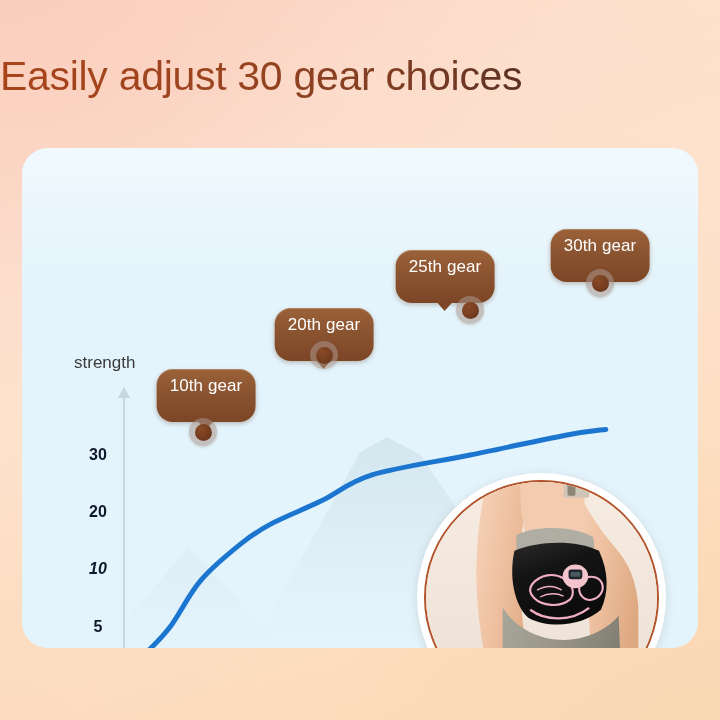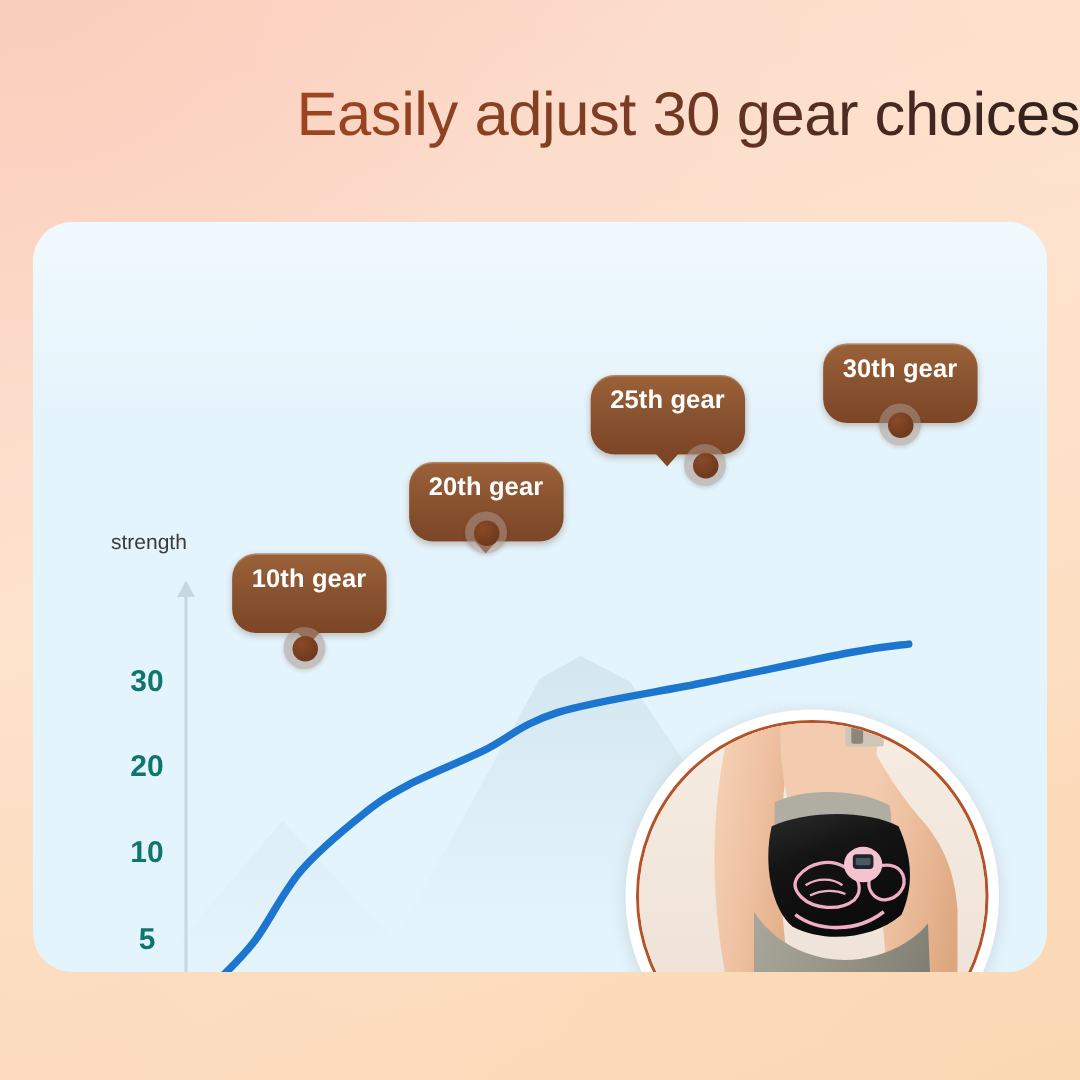--- a/index.html
+++ b/index.html
@@ -24,21 +24,21 @@
   #tint-tr { right:-160px; top:-170px; width:520px; height:460px;
              background:radial-gradient(ellipse at 70% 30%, rgba(253,226,205,.95), rgba(253,226,205,0) 70%); }
   #tint-bl { left:-160px; bottom:-180px; width:520px; height:440px;
              background:radial-gradient(ellipse at 30% 70%, rgba(252,219,190,.95), rgba(252,219,190,0) 70%); }
   #tint-br { right:-160px; bottom:-180px; width:560px; height:460px;
              background:radial-gradient(ellipse at 70% 70%, rgba(251,216,180,.95), rgba(251,216,180,0) 70%); }
 
   
   #title {
     position:absolute; left:0; right:0; top:52px;
-    text-align:right;
+    text-align:left;
     font-size:41px;
     font-weight:400;
     letter-spacing:-0.3px;
     line-height:1.2;
     background:linear-gradient(90deg,#a8441a 0%, #9c4420 30%, #7b3c23 58%, #4a2a22 80%, #30201c 100%);
     -webkit-background-clip:text;
     background-clip:text;
     color:transparent;
     white-space:nowrap;
   }
@@ -68,42 +68,42 @@
 
   
   .axis-line { position:absolute; background:#c7d7de; }
   #y-axis { left:101px; top:248px; width:2px; height:332px; }
   .arrow { position:absolute; width:0; height:0; }
   #y-arrow { left:96px; top:239px;
      border-left:6px solid transparent; border-right:6px solid transparent;
      border-bottom:11px solid #c7d7de; }
 
   .axis-caption {
-    position:absolute; color:#3a3a3a; font-size:14px; white-space:nowrap;
+    position:absolute; color:#3a3a3a; font-size:17px; white-space:nowrap;
   }
   #y-caption { left:52px; top:205px; }
 
   .tick-label {
-    position:absolute; font-size:20px; font-weight:bold; color:#0f766e;
+    position:absolute; font-size:16px; font-weight:bold; color:#0f172a;
     white-space:nowrap; transform:translate(-50%,-50%);
   }
 
   
   #plot { position:absolute; left:0; top:0; width:676px; height:500px; }
 
   
   .callout {
     position:absolute;
     transform:translateX(-50%);
     background:linear-gradient(180deg,#9b6239 0%, #8a5330 48%, #7c4627 100%);
     border-radius:16px;
     padding:7px 13px 26px 13px;
     color:#ffffff;
     font-size:17px;
-    font-weight:bold;
+    font-weight:normal;
     white-space:nowrap;
     box-shadow:0 2px 4px rgba(90,55,25,.28), inset 0 1px 0 rgba(255,255,255,.22);
     letter-spacing:0.1px;
   }
   .callout::after {
     content:""; position:absolute;
     left:50%; margin-left:-8px; bottom:-8px;
     width:0; height:0;
     border-left:8px solid transparent;
     border-right:8px solid transparent;
@@ -158,21 +158,21 @@
   <div class="hill" id="hill-main"></div>
 
   <div class="axis-line" id="y-axis"></div>
 
   <div class="arrow" id="y-arrow"></div>
 
   <div class="axis-caption" id="y-caption">strength</div>
 
   <div id="y-ticks">
       <div class="tick-label" style="left: 76px; top: 479px;">5</div>
-      <div class="tick-label" style="left: 76px; top: 421px;">10</div>
+      <div class="tick-label" style="left: 76px; top: 421px; font-style: italic;">10</div>
       <div class="tick-label" style="left: 76px; top: 364px;">20</div>
       <div class="tick-label" style="left: 76px; top: 307px;">30</div>
     </div>
   <div id="x-ticks"></div>
 
   <svg id="plot" viewBox="0 0 676 500">
     <path id="curve" fill="none" stroke-linecap="round" stroke-linejoin="round" d="M122.5,506.5 C126.8,501.9 138.7,491.3 148.0,479.0 C157.3,466.7 166.7,446.5 178.6,432.6 C190.5,418.7 207.5,404.9 219.4,395.4 C231.3,385.8 236.6,382.5 250.0,375.4 C263.4,368.3 283.3,360.7 300.0,352.6 C316.7,344.5 325.3,334.6 350.0,326.9 C374.7,319.3 415.5,313.6 448.0,307.0 C480.5,300.4 522.4,291.3 545.0,287.0 C567.6,282.8 577.3,282.3 583.8,281.4" stroke="#1c76d0" stroke-width="5"></path>
   </svg>
 
   <div id="annotations">

